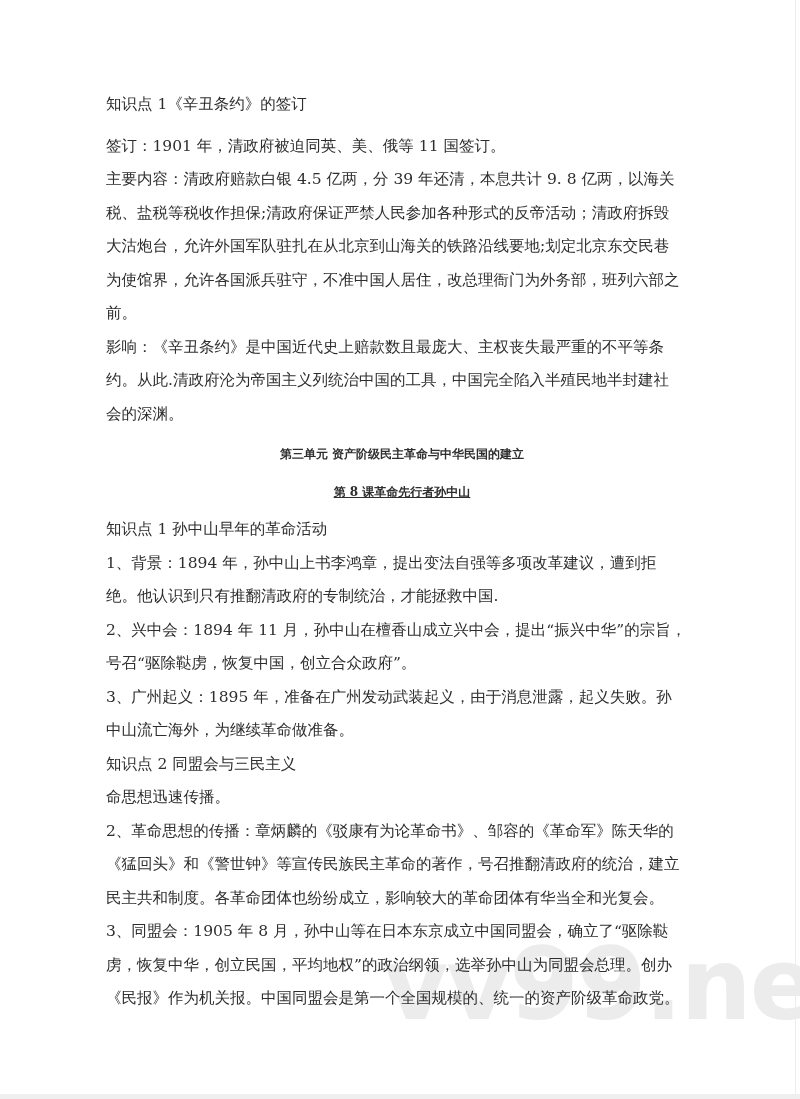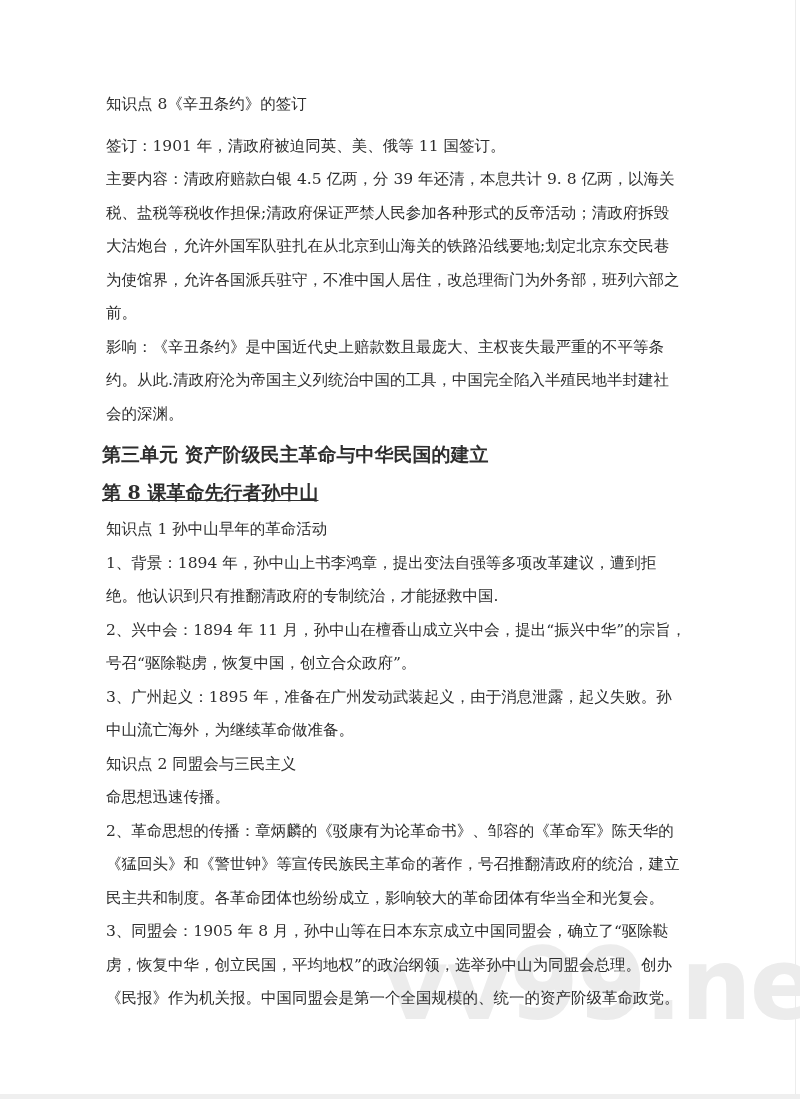--- a/index.html
+++ b/index.html
@@ -57,39 +57,40 @@
     }
     .kp-heading {
       margin: 0;
       white-space: nowrap;
     }
     .kp-heading.first {
       margin-bottom: 8px;
     }
     .center-title {
       margin: 0;
-      font-size: 19px;
+      text-align: center;
+      font-size: 12px;
       white-space: nowrap;
       line-height: 38px;
       position: relative;
       left: -4px;
     }
     .center-title.unit { margin-top: 4px; }
     .center-title.lesson { margin-bottom: 2px; text-decoration: underline; }
   </style>
 </head>
 <body>
 
 <div class="page">
   <div class="watermark">vv99.net</div>
 
   <div class="content">
 
     <section>
-      <p class="kp-heading first">知识点 8《辛丑条约》的签订</p>
+      <p class="kp-heading first">知识点 1《辛丑条约》的签订</p>
       <p class="line">签订：1901 年，清政府被迫同英、美、俄等 11 国签订。</p>
       <p class="line">主要内容：清政府赔款白银 4.5 亿两，分 39 年还清，本息共计 9. 8 亿两，以海关</p>
       <p class="line">税、盐税等税收作担保;清政府保证严禁人民参加各种形式的反帝活动；清政府拆毁</p>
       <p class="line">大沽炮台，允许外国军队驻扎在从北京到山海关的铁路沿线要地;划定北京东交民巷</p>
       <p class="line">为使馆界，允许各国派兵驻守，不准中国人居住，改总理衙门为外务部，班列六部之</p>
       <p class="line">前。</p>
       <p class="line">影响：《辛丑条约》是中国近代史上赔款数且最庞大、主权丧失最严重的不平等条</p>
       <p class="line">约。从此.清政府沦为帝国主义列统治中国的工具，中国完全陷入半殖民地半封建社</p>
       <p class="line">会的深渊。</p>
     </section>

